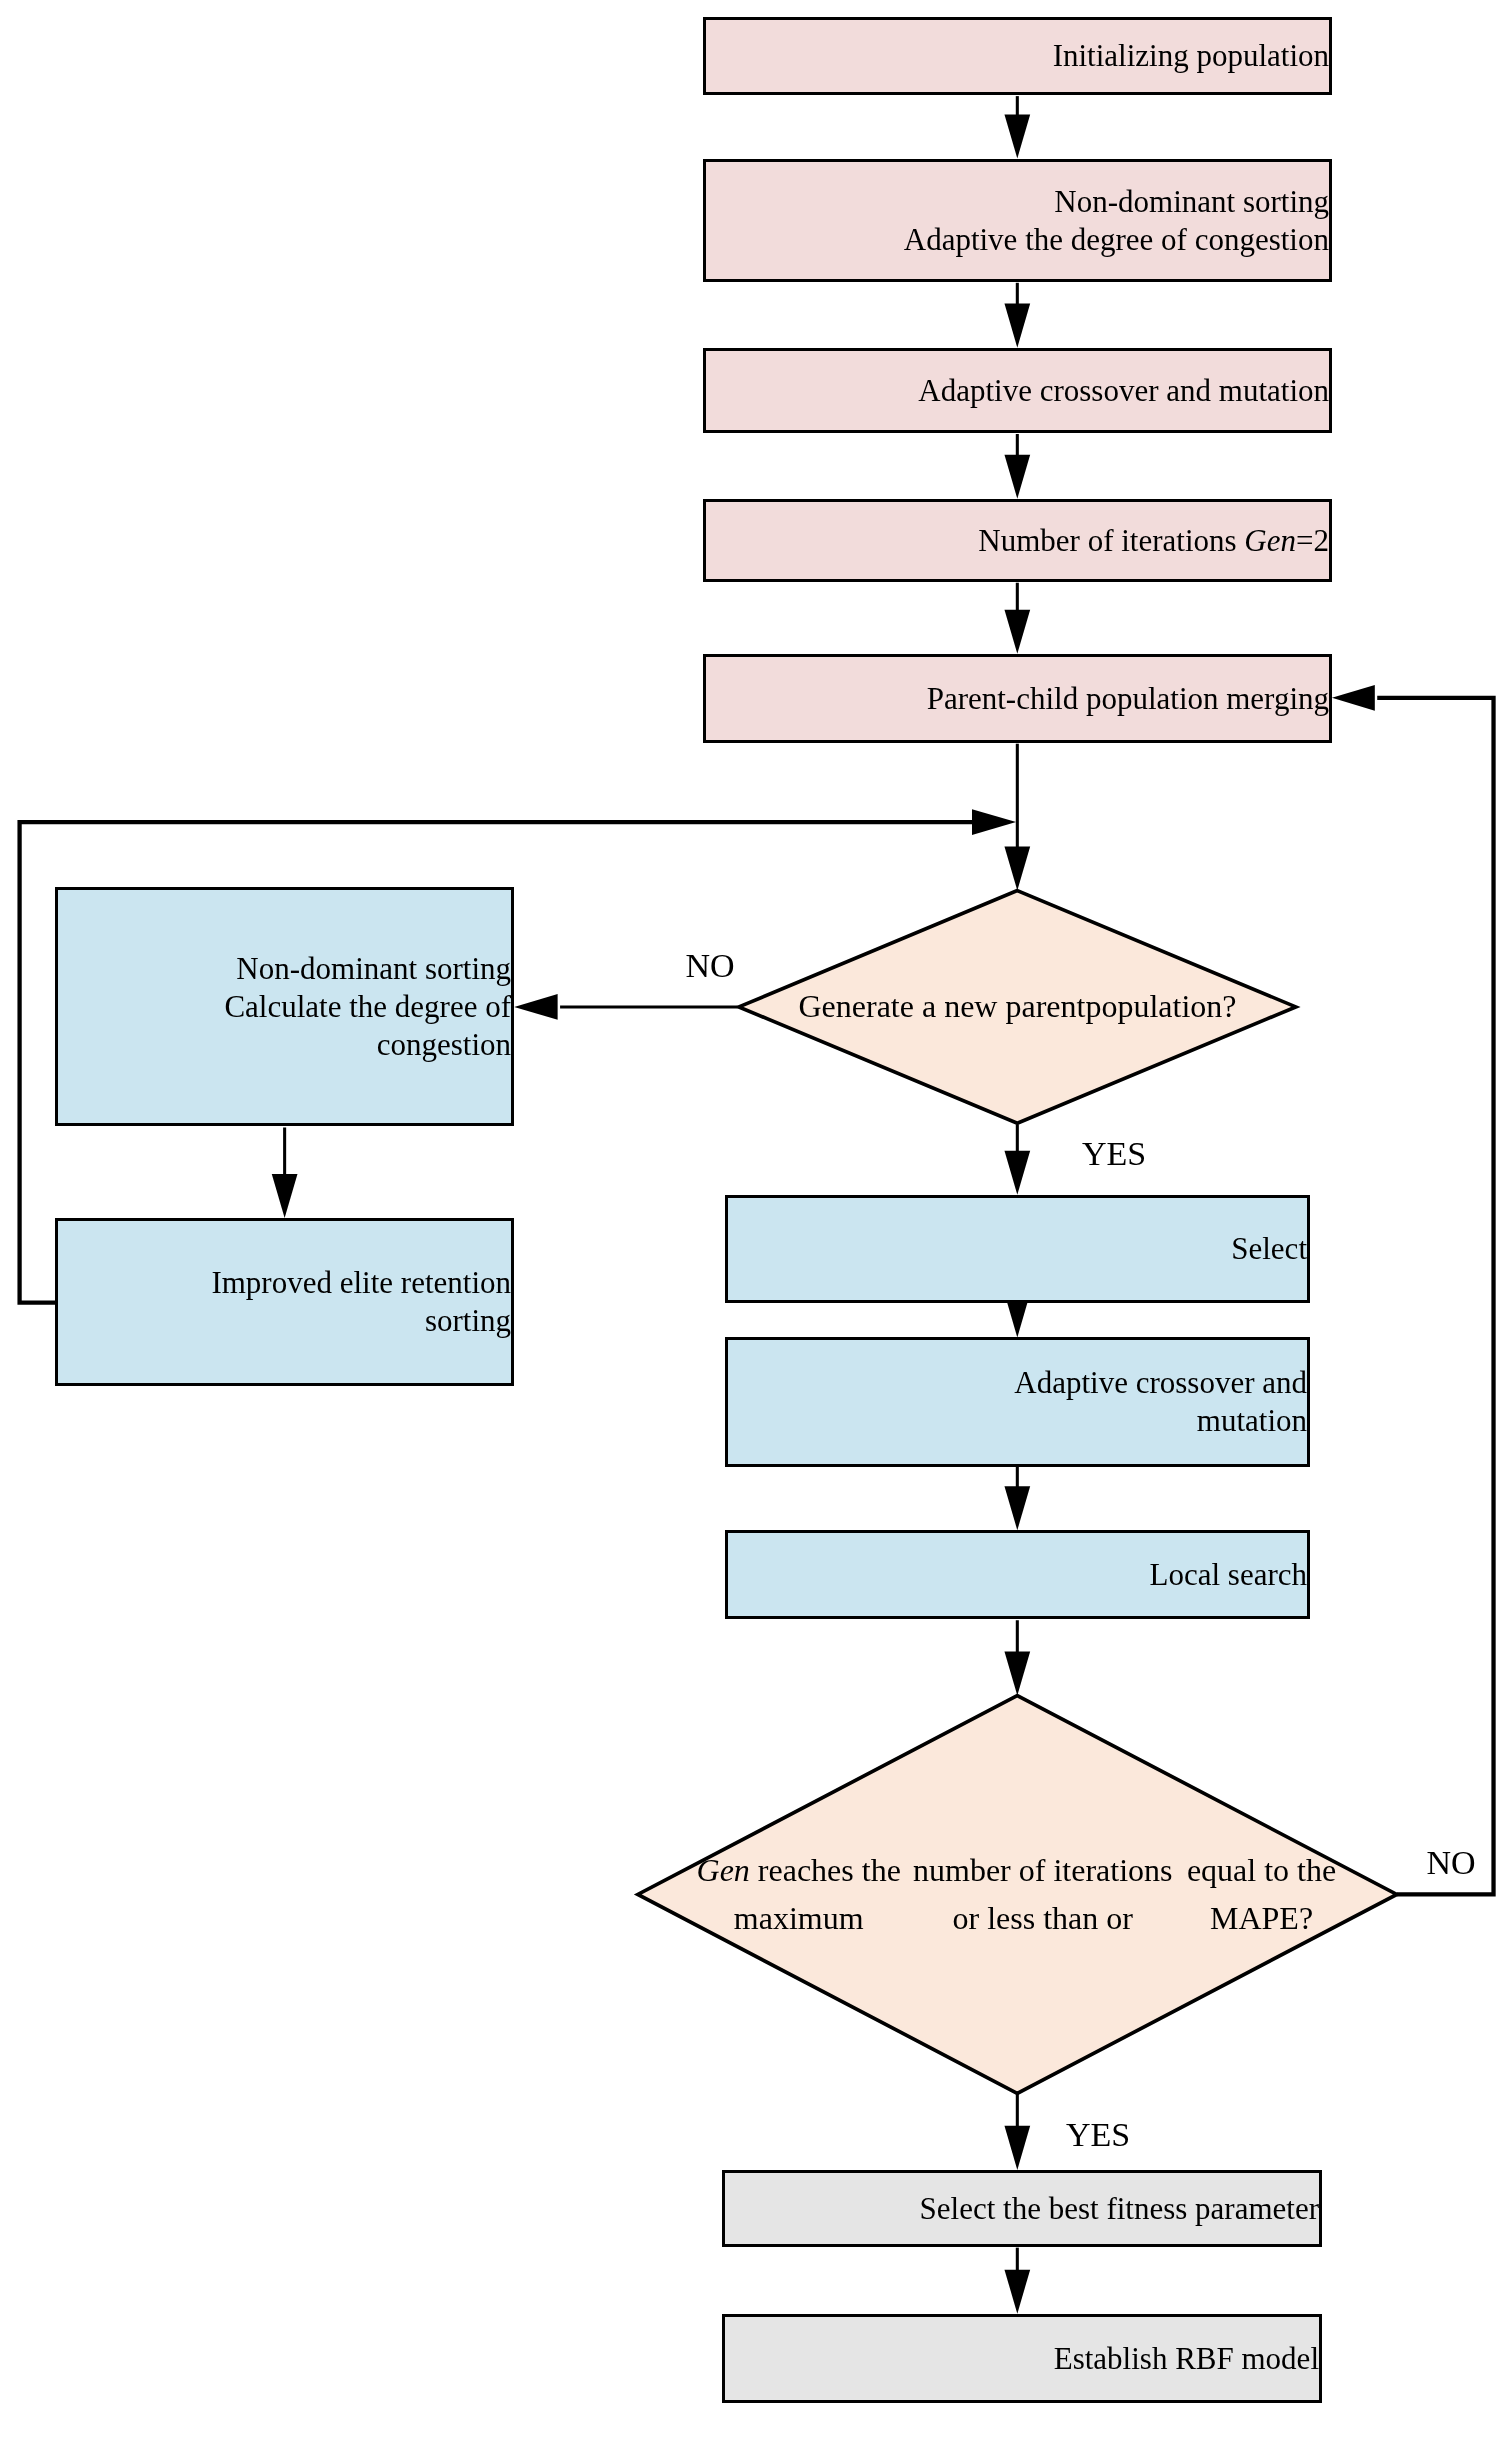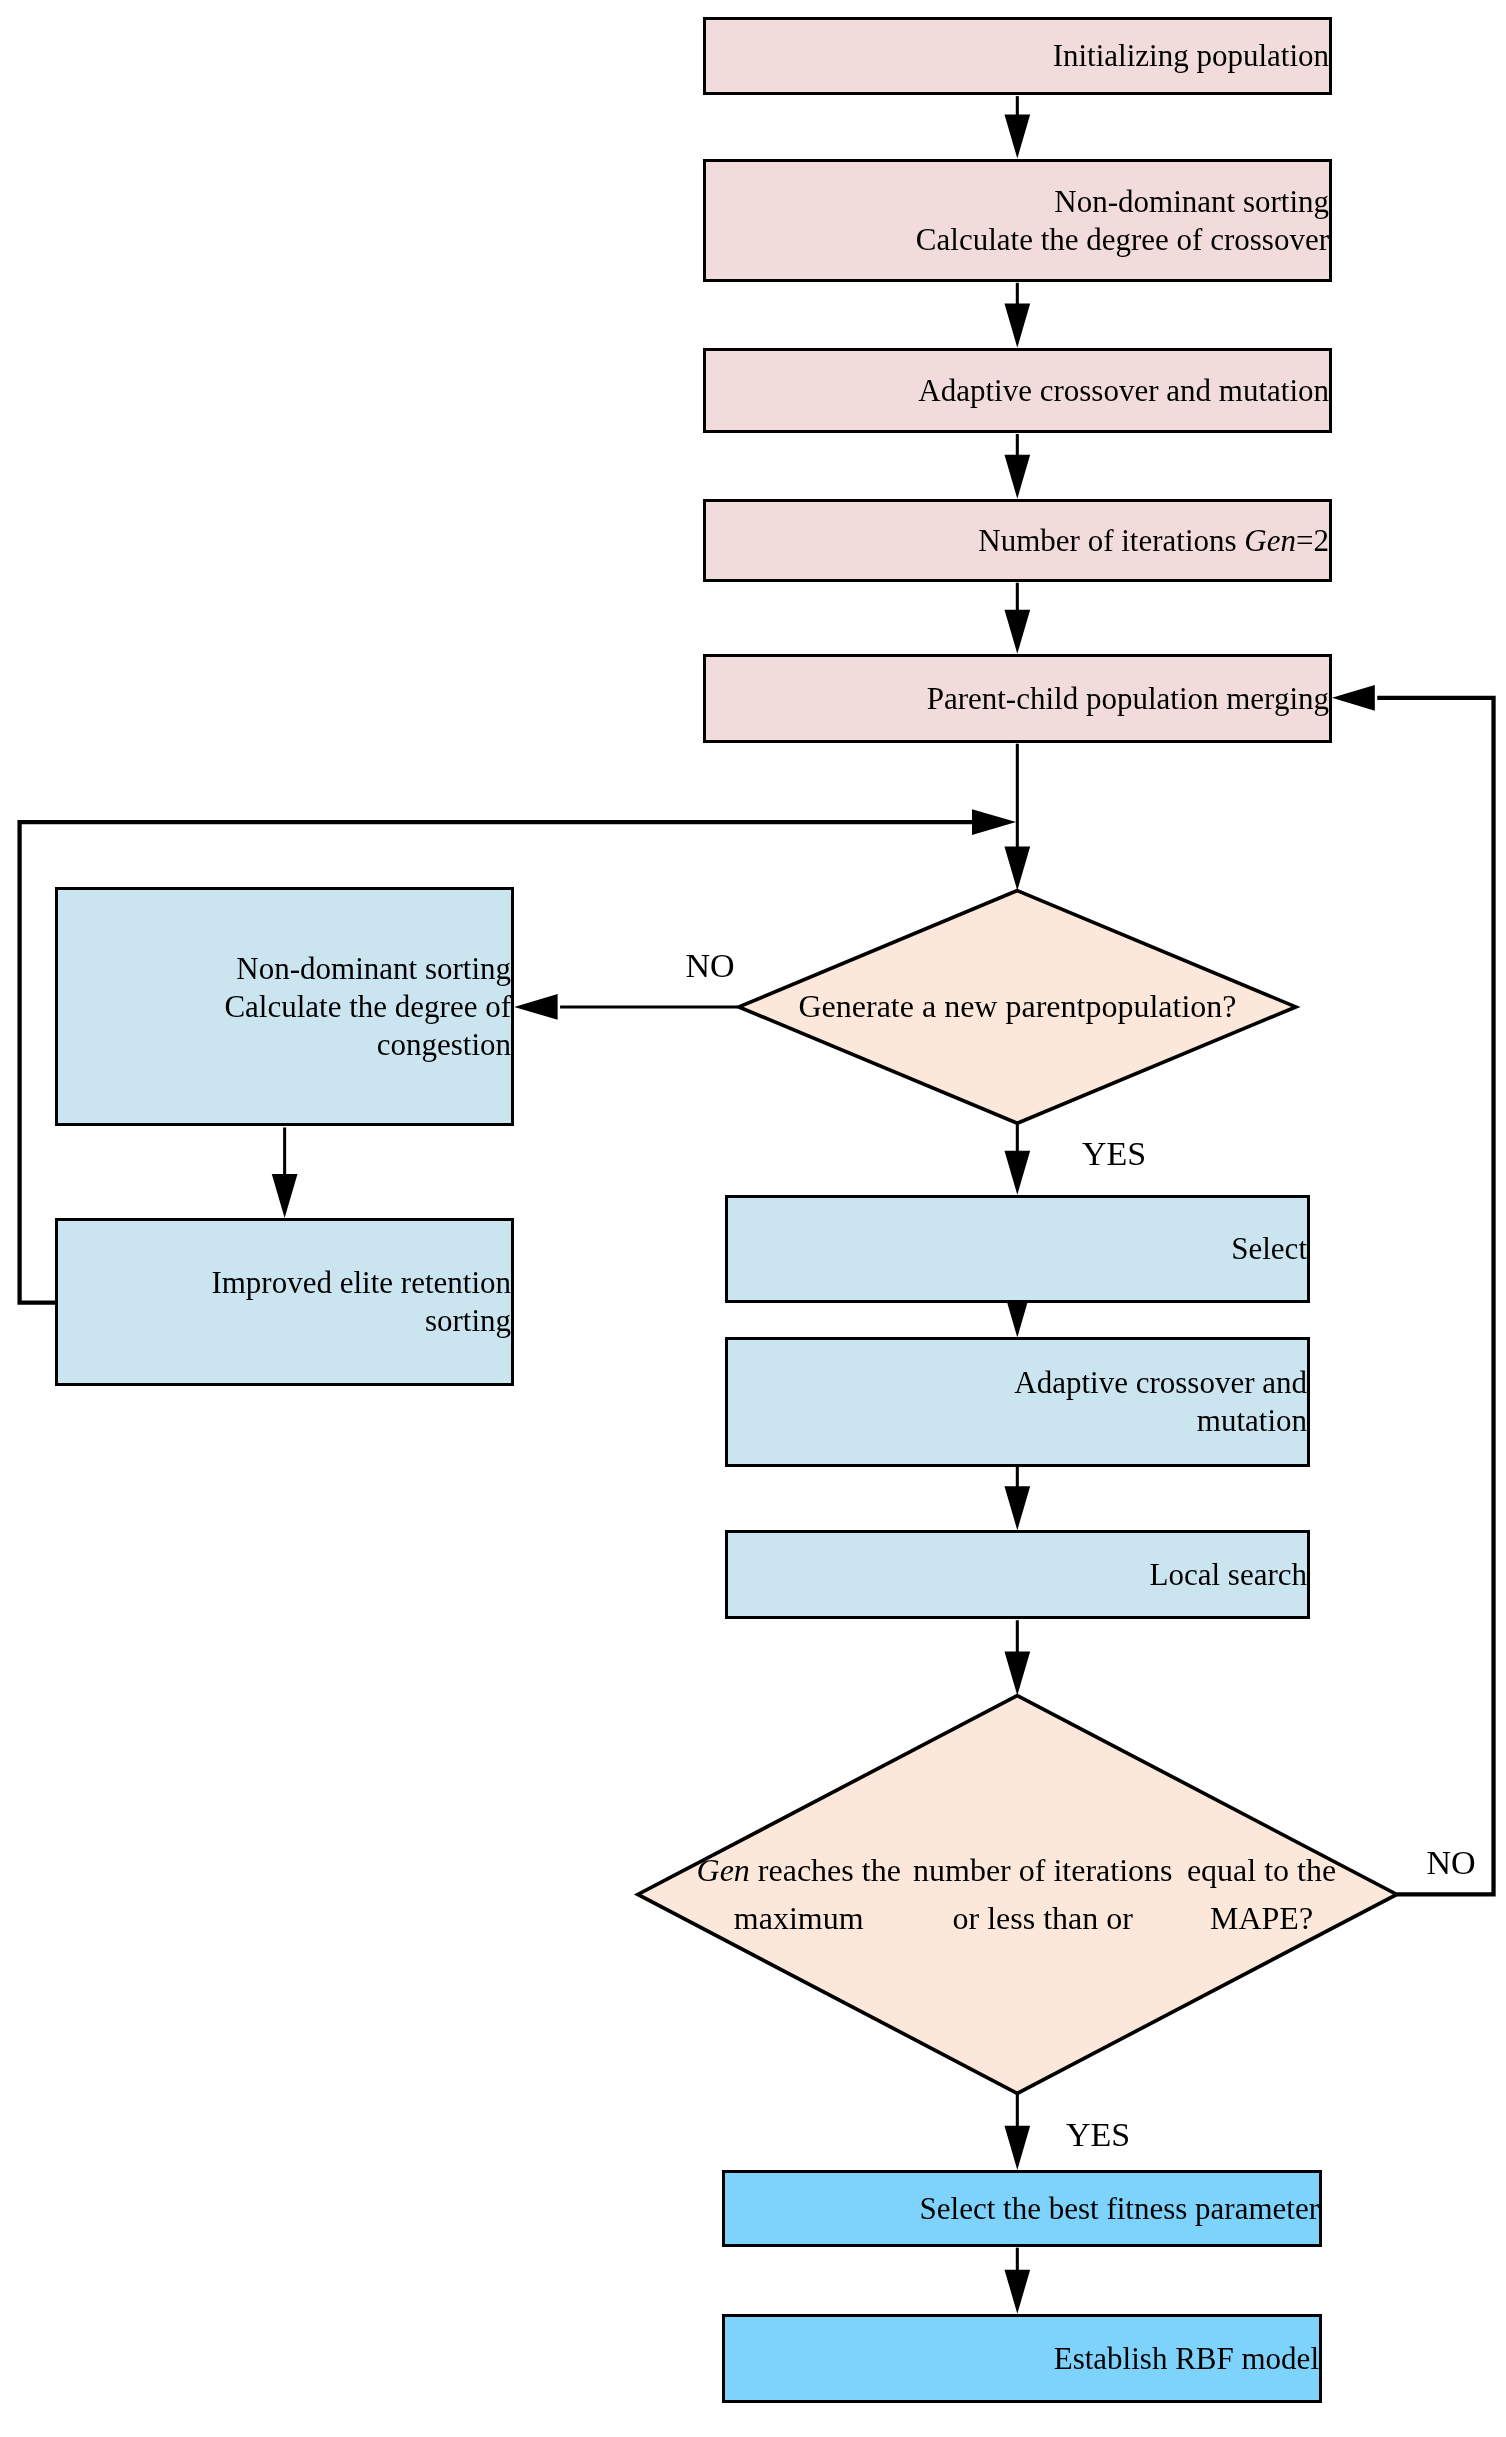--- a/index.html
+++ b/index.html
@@ -28,21 +28,21 @@
     display: flex;
     flex-direction: column;
     align-items: flex-end;
     justify-content: center;
     text-align: center;
     font-size: 31px;
     line-height: 38px;
   }
   .pink  { background: #f2dcdb; }
   .blue  { background: #cbe5f0; }
-  .gray  { background: #7dd3fc; }
+  .gray  { background: #e5e5e5; }
   .d-text {
     position: absolute;
     display: flex;
     align-items: center;
     justify-content: center;
     text-align: center;
     font-size: 32px;
     line-height: 49px;
   }
   .branch-label {
@@ -144,21 +144,21 @@
       <polygon points="2246,1119 2246,1161 2176,1140" stroke="none"></polygon>
     </g>
   </svg>
 
   <div class="node pink b-init">
     <span>Initializing population</span>
   </div>
 
   <div class="node pink b-sort1">
     <span>Non-dominant sorting</span>
-    <span>Calculate the degree of crossover</span>
+    <span>Adaptive the degree of congestion</span>
   </div>
 
   <div class="node pink b-cross1">
     <span>Adaptive crossover and mutation</span>
   </div>
 
   <div class="node pink b-iter">
     <span>
       <span>Number of iterations </span><span class="var-italic">Gen</span><span>=2</span>
     </span>

